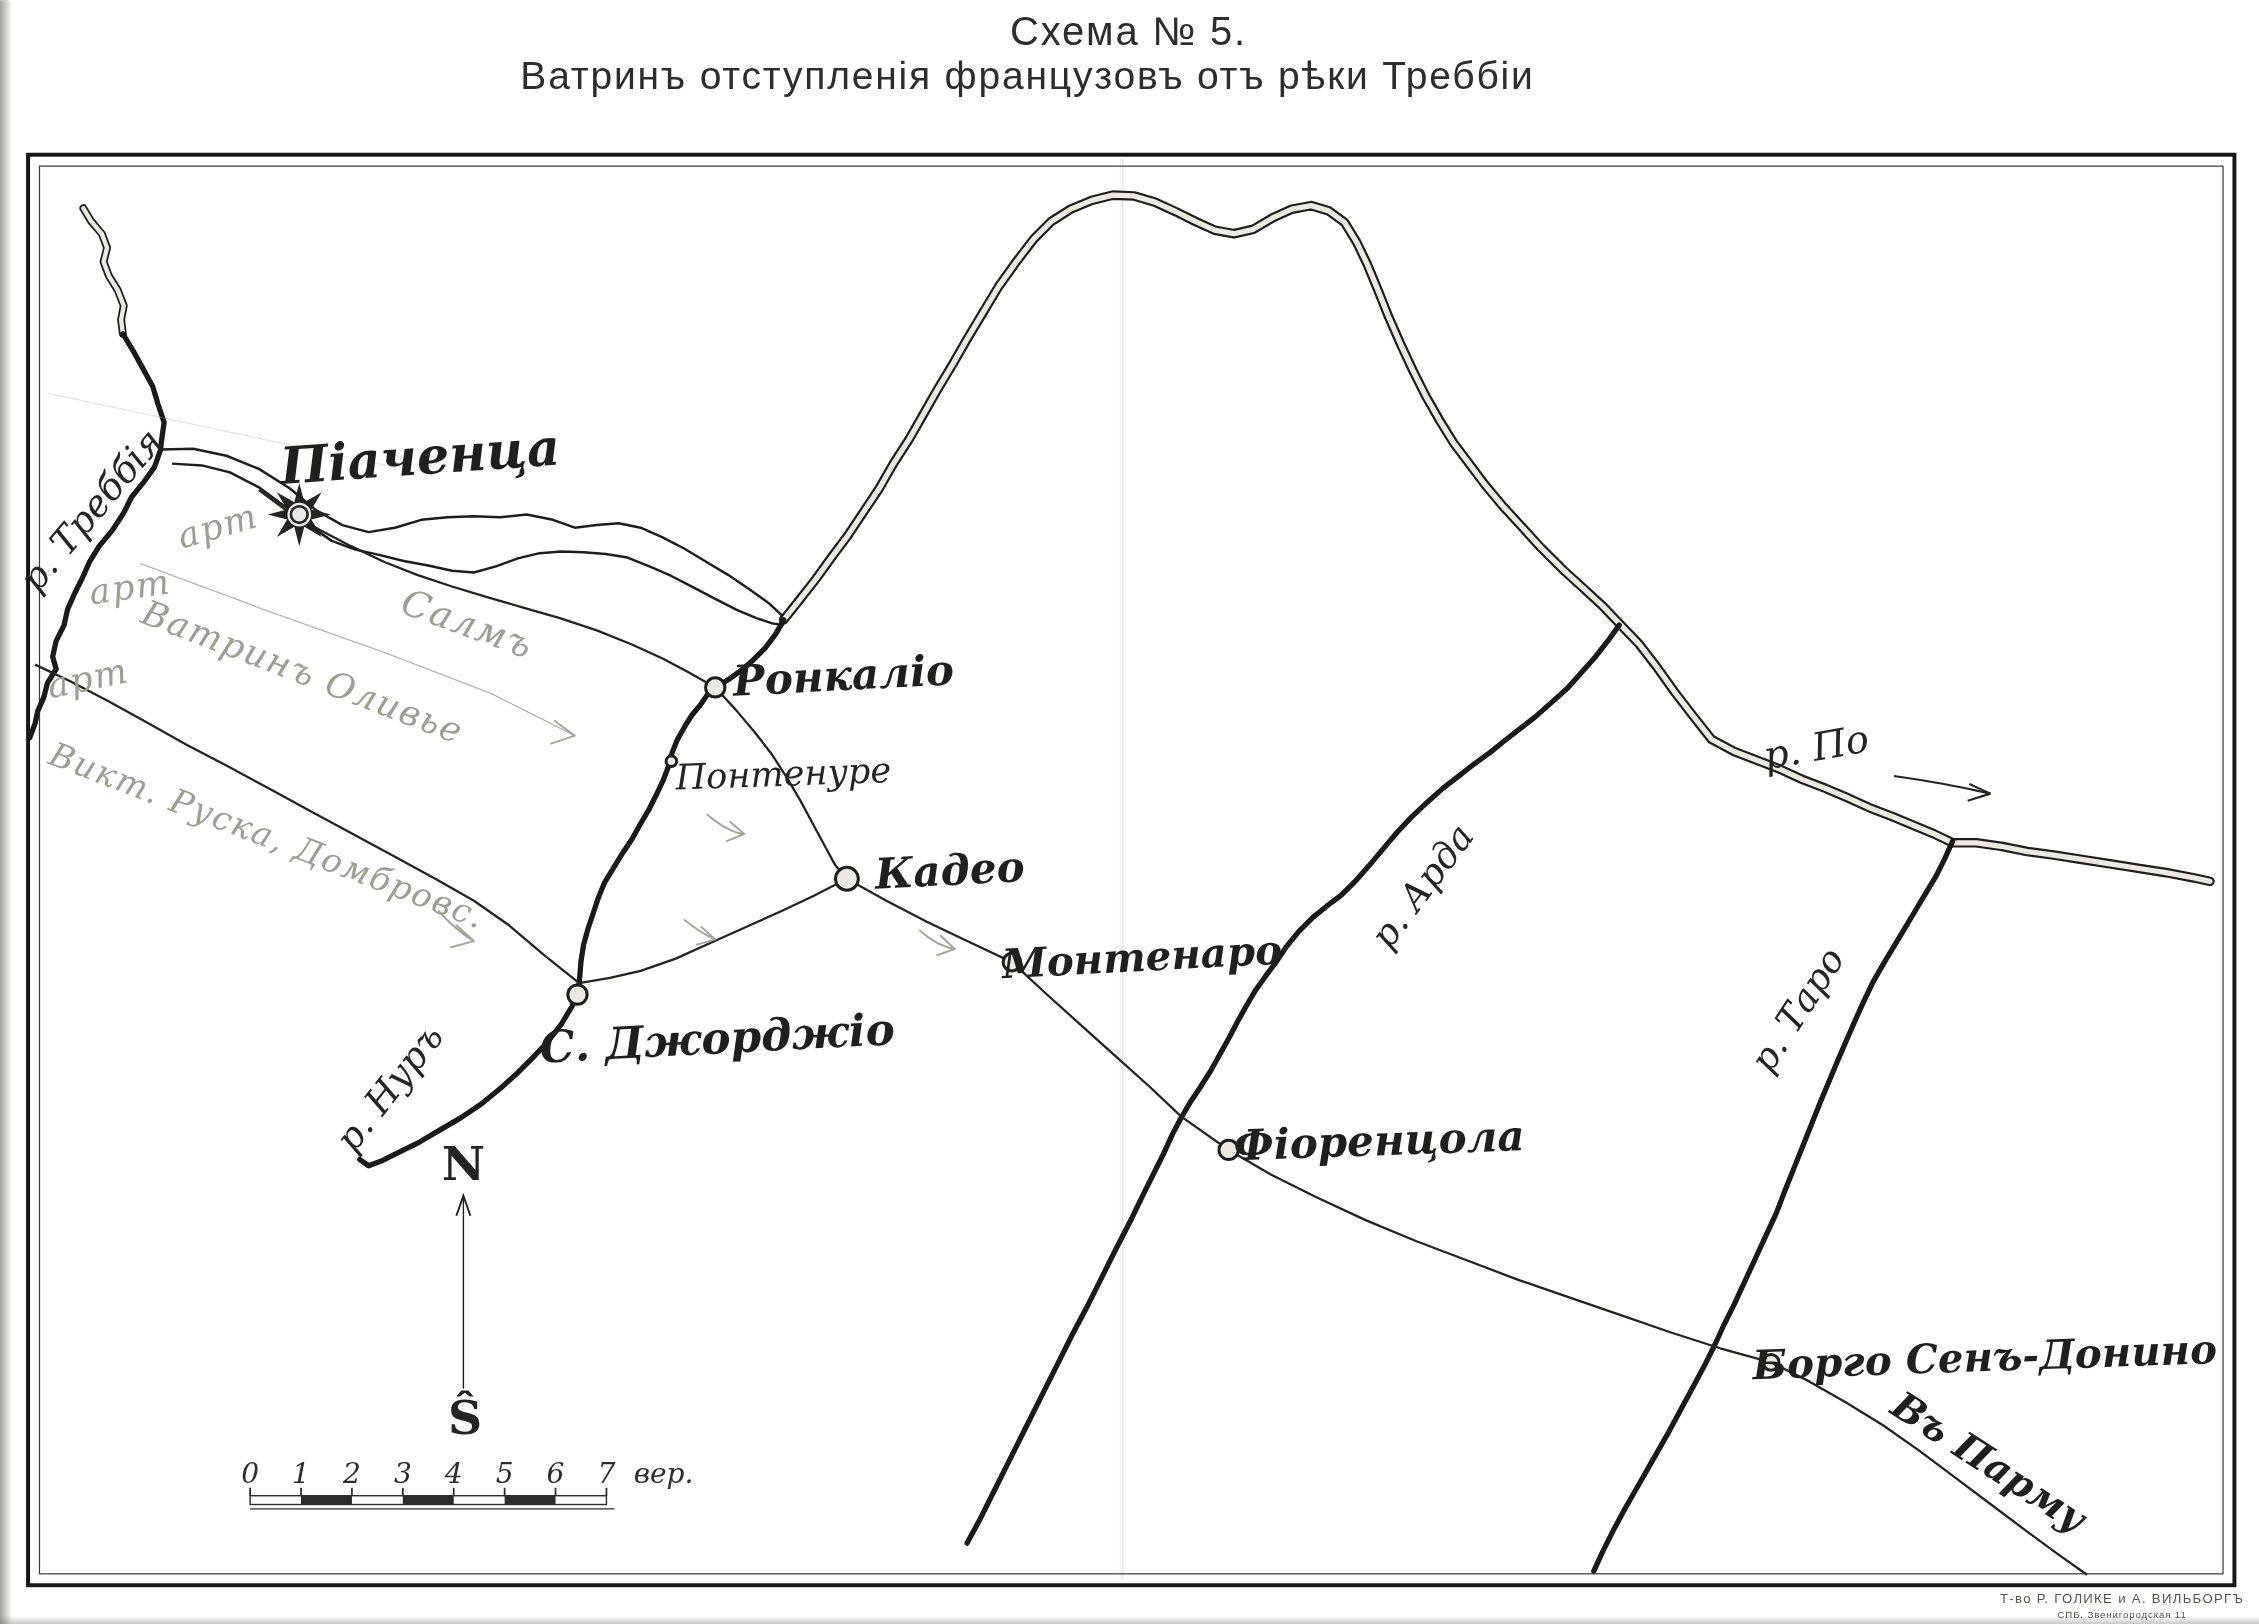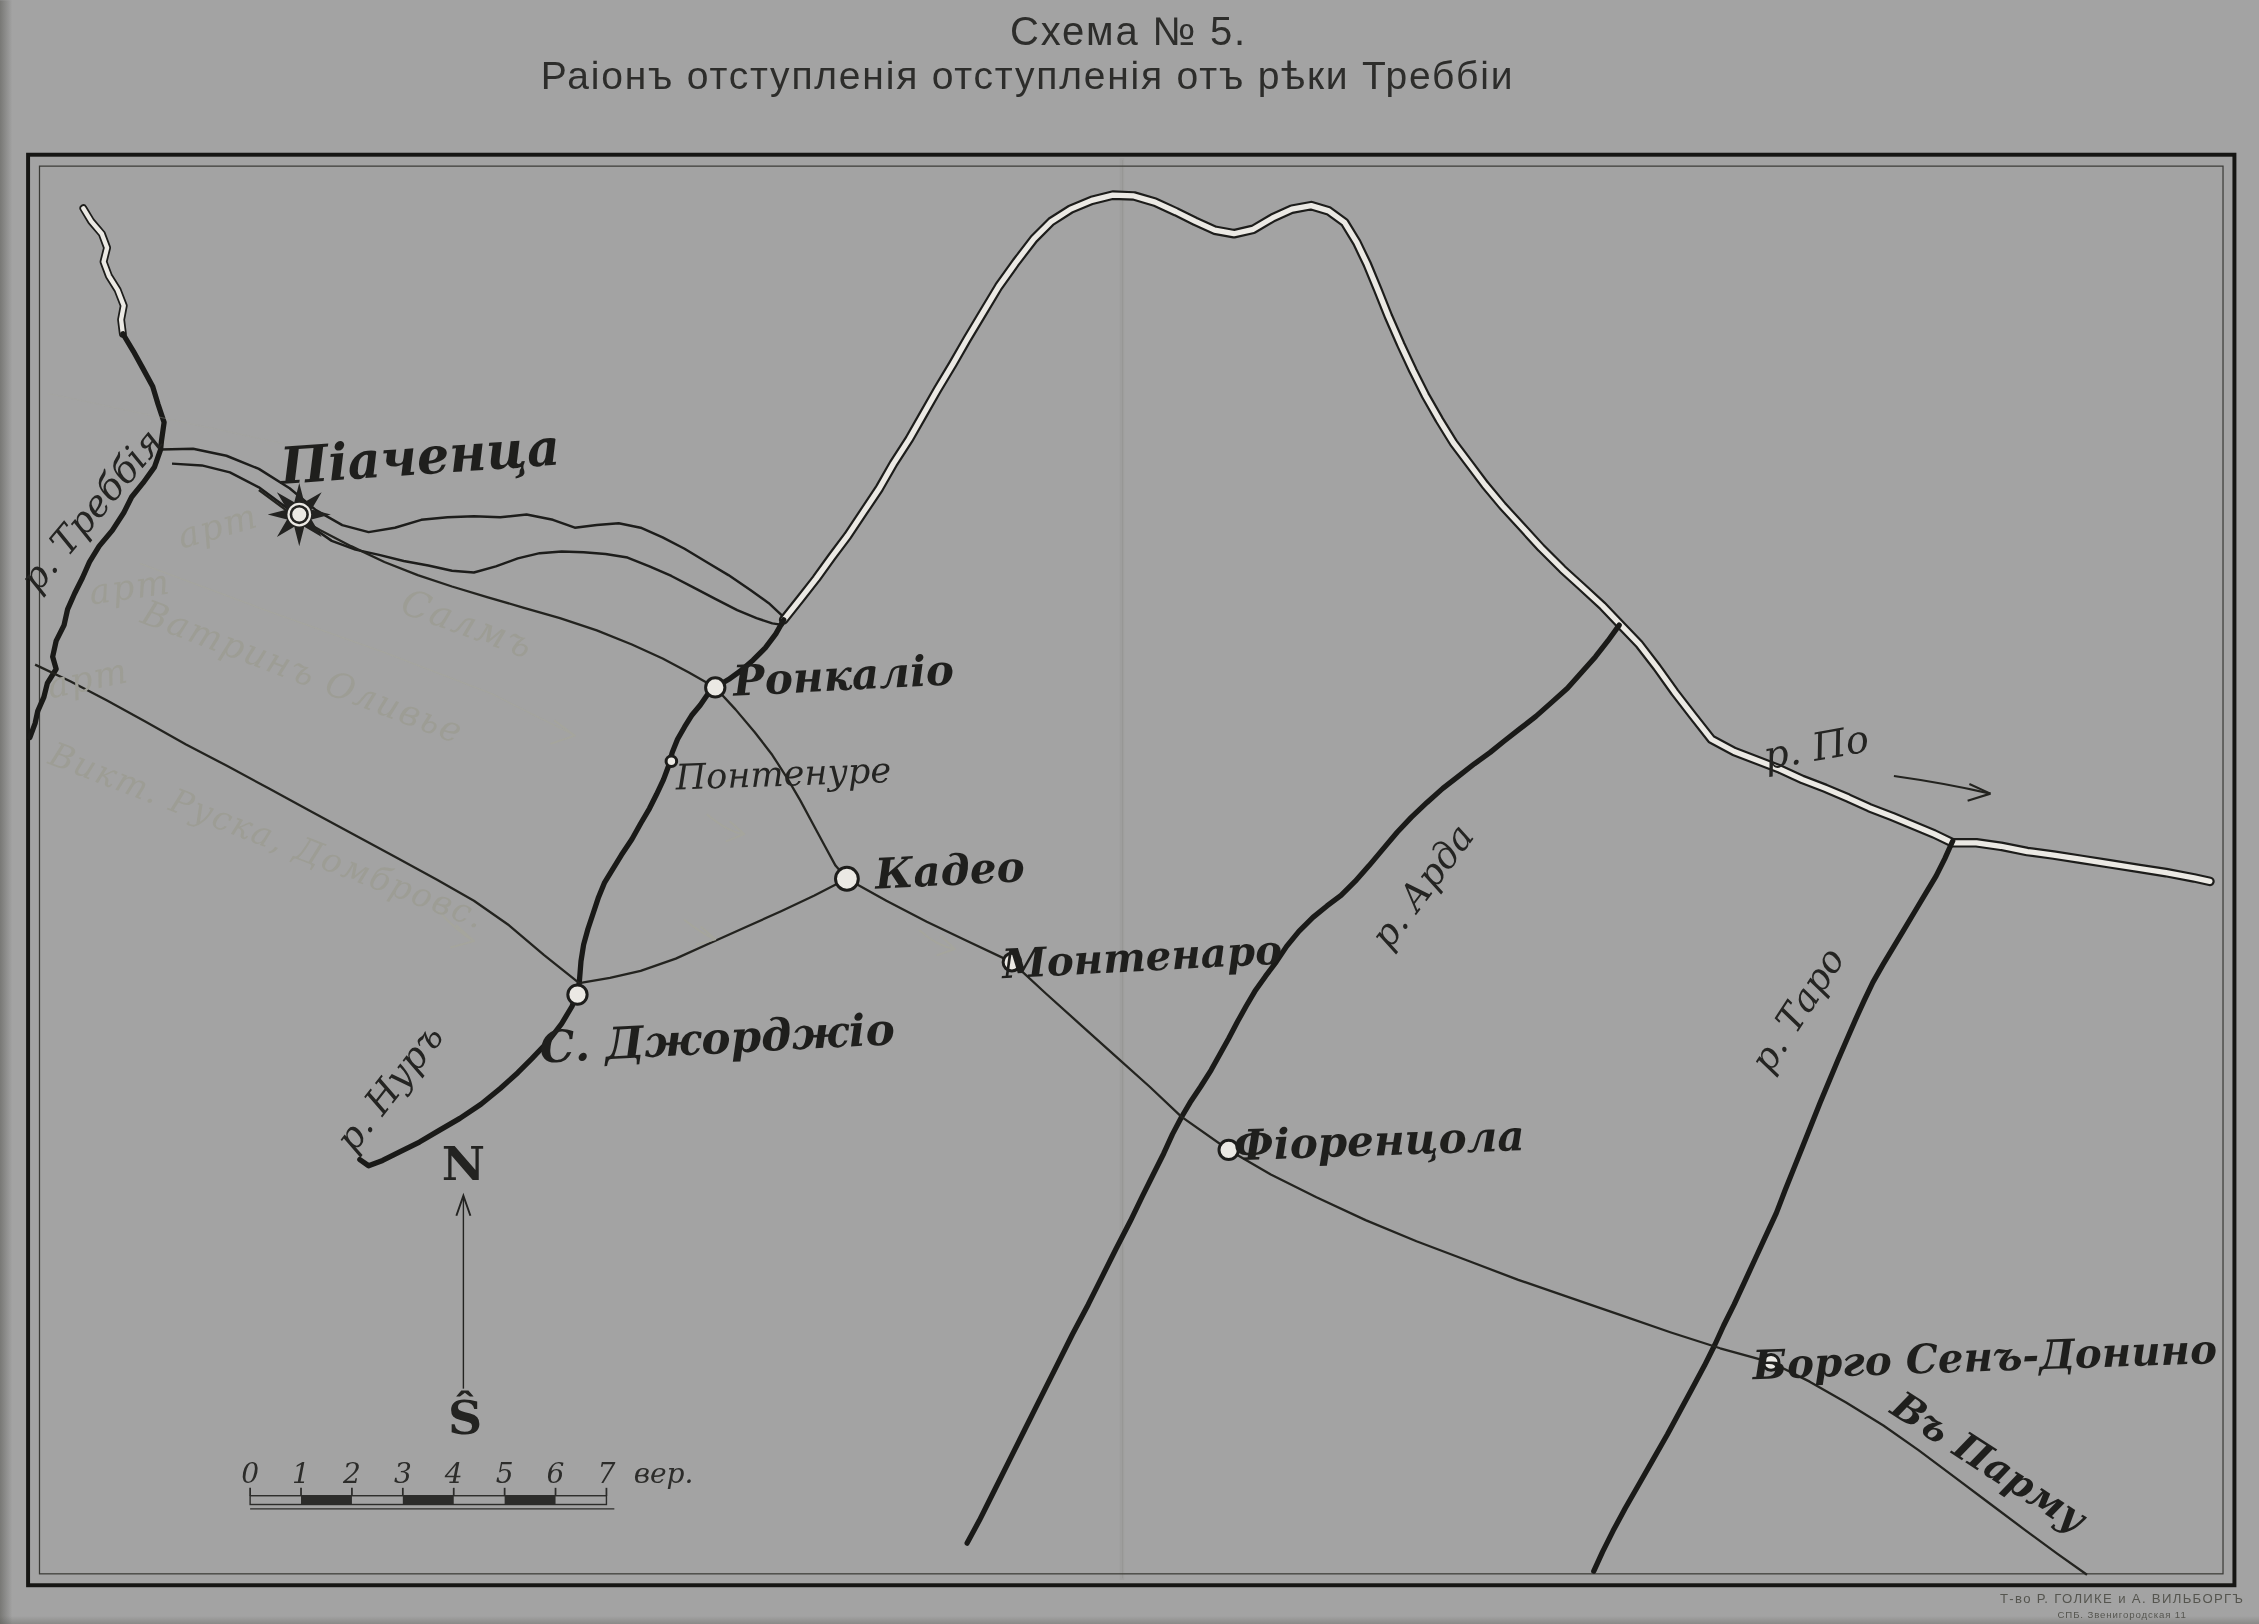--- a/index.html
+++ b/index.html
@@ -1,16 +1,16 @@
 <!DOCTYPE html>
 <html style="font-size:14px"><head>
 <meta charset="utf-8">
 <style>
   html,body{margin:0;padding:0;background:#dedcd6;}
-  .page{position:relative;width:2259px;height:1625px;background:#a3a3a3;overflow:hidden;
+  .page{position:relative;width:2259px;height:1625px;background:#ffffff;overflow:hidden;
         font-family:"Liberation Sans",sans-serif;}
   .title-line{position:absolute;text-align:center;color:#2d2d2b;letter-spacing:1.8px;
         font-family:"Liberation Sans",sans-serif;}
   #t1{left:909px;width:439px;top:8.8px;font-size:40px;}
   #t2{left:369px;width:1317px;top:54px;font-size:39px;}
   #t3{left:369px;width:1317px;top:100px;font-size:39px;}
   svg{position:absolute;left:0;top:0;}
   .lbl{font-family:"DejaVu Serif",serif;font-style:italic;font-weight:bold;fill:#1f1f1d;}
   .rlbl{font-family:"DejaVu Serif",serif;font-style:italic;fill:#242422;}
   .pencil-t{font-family:"DejaVu Serif",serif;font-style:italic;fill:#9d9d95;letter-spacing:2px;}
@@ -25,21 +25,21 @@
   .ccircle{fill:#ebe9e4;stroke:#1d1d1b;stroke-width:3.4;}
   .scaletxt{font-family:"DejaVu Serif",serif;font-style:italic;fill:#2c2c2a;}
   .printer{font-family:"Liberation Sans",sans-serif;fill:#55554f;}
 </style>
 </head>
 <body>
 
 <div class="page">
 
   <div id="t1" class="title-line">Схема № 5.</div>
-  <div id="t2" class="title-line">Раіонъ отступленія отступленія отъ рѣки Треббіи</div>
+  <div id="t2" class="title-line">Ватринъ отступленія французовъ отъ рѣки Треббіи</div>
 
   <svg width="2259" height="1625" viewBox="0 0 2574 1851">
     <defs>
       <linearGradient id="edgeL" x1="0" y1="0" x2="1" y2="0">
         <stop offset="0" stop-color="rgba(85,85,80,0.55)"></stop>
           <stop offset="1" stop-color="rgba(85,85,80,0)"></stop>
       </linearGradient>
       <linearGradient id="edgeB" x1="0" y1="0" x2="0" y2="1">
         <stop offset="0" stop-color="rgba(85,85,80,0)"></stop>
           <stop offset="1" stop-color="rgba(85,85,80,0.35)"></stop>

